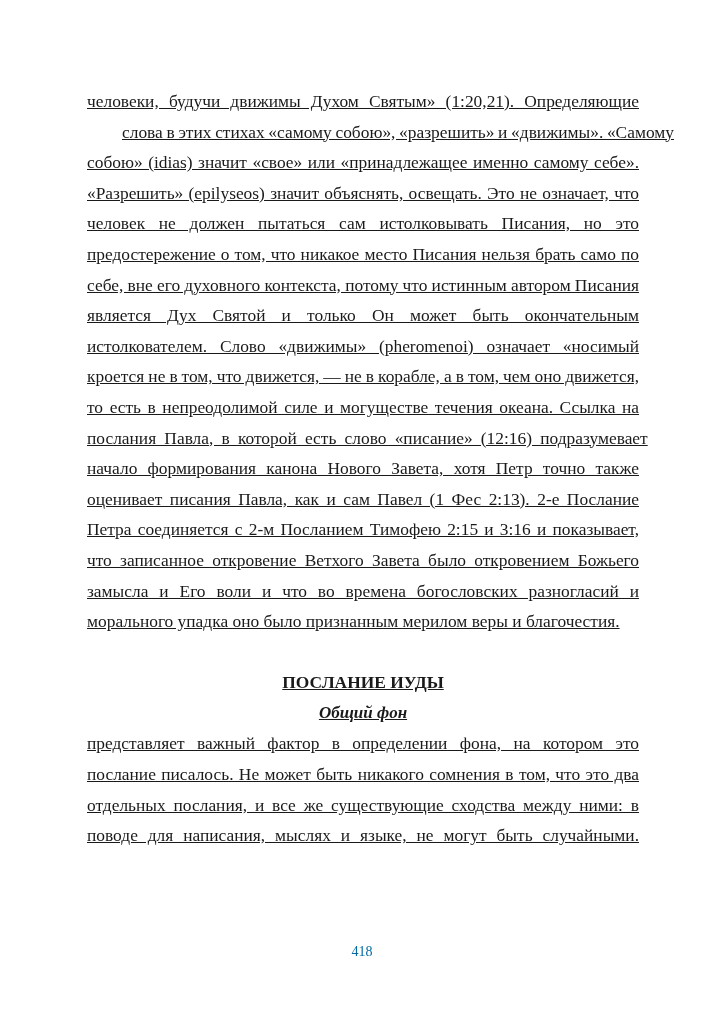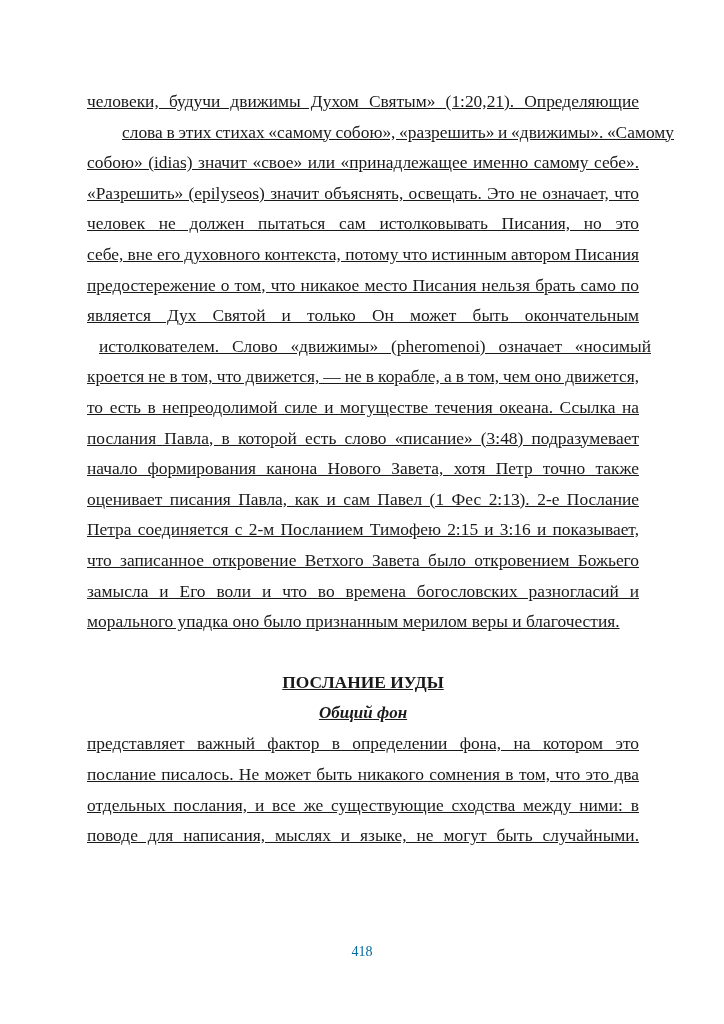--- a/index.html
+++ b/index.html
@@ -70,27 +70,27 @@
 </head>
 <body>
 
 <div class="page">
   <div>
     <span class="line" style="white-space: nowrap; word-spacing: 5.76042px; text-align-last: left;">человеки, будучи движимы Духом Святым» (1:20,21). Определяющие</span>
     <span class="line" style="white-space: nowrap; word-spacing: -0.659722px; text-align-last: left; margin-left: 35px;">слова в этих стихах «самому собою», «разрешить» и «движимы». «Самому</span>
     <span class="line" style="white-space: nowrap; word-spacing: 1.1543px; text-align-last: left;">собою» (idias) значит «свое» или «принадлежащее именно самому себе».</span>
     <span class="line" style="white-space: nowrap; word-spacing: 0.929688px; text-align-last: left;">«Разрешить» (epilyseos) значит объяснять, освещать. Это не означает, что</span>
     <span class="line" style="white-space: nowrap; word-spacing: 9.34961px; text-align-last: left;">человек не должен пытаться сам истолковывать Писания, но это</span>
+    <span class="line" style="white-space: nowrap; word-spacing: 0.71875px; text-align-last: left;">предостережение о том, что никакое место Писания нельзя брать само по</span>
     <span class="line" style="white-space: nowrap; word-spacing: -0.133681px; text-align-last: left;">себе, вне его духовного контекста, потому что истинным автором Писания</span>
-    <span class="line" style="white-space: nowrap; word-spacing: 0.71875px; text-align-last: left;">предостережение о том, что никакое место Писания нельзя брать само по</span>
     <span class="line" style="white-space: nowrap; word-spacing: 11.8223px; text-align-last: left;">является Дух Святой и только Он может быть окончательным</span>
-    <span class="line" style="white-space: nowrap; word-spacing: 8.425px; text-align-last: left; margin-left: 12px;">истолкователем. Слово «движимы» (pheromenoi) означает «носимый</span>
+    <span class="line" style="white-space: nowrap; word-spacing: 8.425px; text-align-last: left;">истолкователем. Слово «движимы» (pheromenoi) означает «носимый</span>
     <span class="line" style="white-space: nowrap; word-spacing: -0.319792px; text-align-last: left;">кроется не в том, что движется, — не в корабле, а в том, чем оно движется,</span>
     <span class="line" style="white-space: nowrap; word-spacing: 2.2125px; text-align-last: left;">то есть в непреодолимой силе и могуществе течения океана. Ссылка на</span>
-    <span class="line" style="white-space: nowrap; word-spacing: 3.84961px; text-align-last: left;">послания Павла, в которой есть слово «писание» (3:48) подразумевает</span>
+    <span class="line" style="white-space: nowrap; word-spacing: 3.84961px; text-align-last: left;">послания Павла, в которой есть слово «писание» (12:16) подразумевает</span>
     <span class="line" style="white-space: nowrap; word-spacing: 5.93359px; text-align-last: left;">начало формирования канона Нового Завета, хотя Петр точно также</span>
     <span class="line" style="white-space: nowrap; word-spacing: 3.12216px; text-align-last: left;">оценивает писания Павла, как и сам Павел (1 Фес  2:13). 2-е Послание</span>
     <span class="line" style="white-space: nowrap; word-spacing: 1.86875px; text-align-last: left;">Петра соединяется с 2-м Посланием Тимофею 2:15 и 3:16 и показывает,</span>
     <span class="line" style="white-space: nowrap; word-spacing: 3.95759px; text-align-last: left;">что записанное откровение Ветхого Завета было откровением Божьего</span>
     <span class="line" style="white-space: nowrap; word-spacing: 6.56562px; text-align-last: left;">замысла и Его воли и что во времена богословских разногласий и</span>
     <span class="line last">морального упадка оно было признанным мерилом веры и благочестия.</span>
   </div>
 
   <div class="spacer"></div>
 

